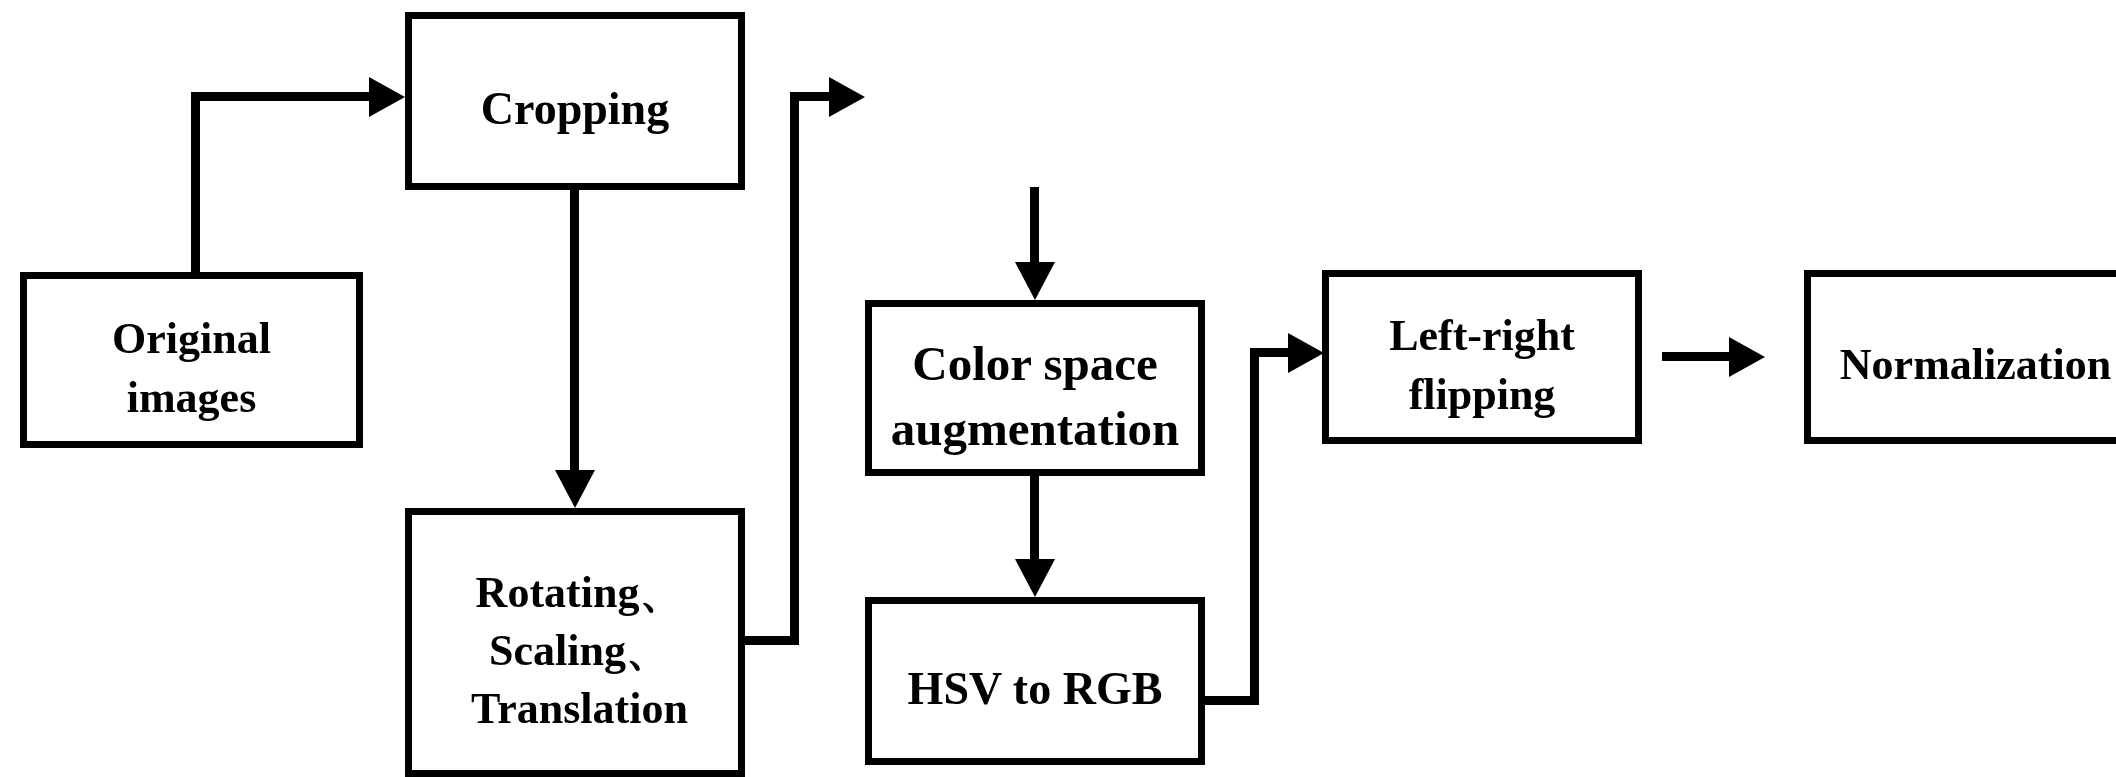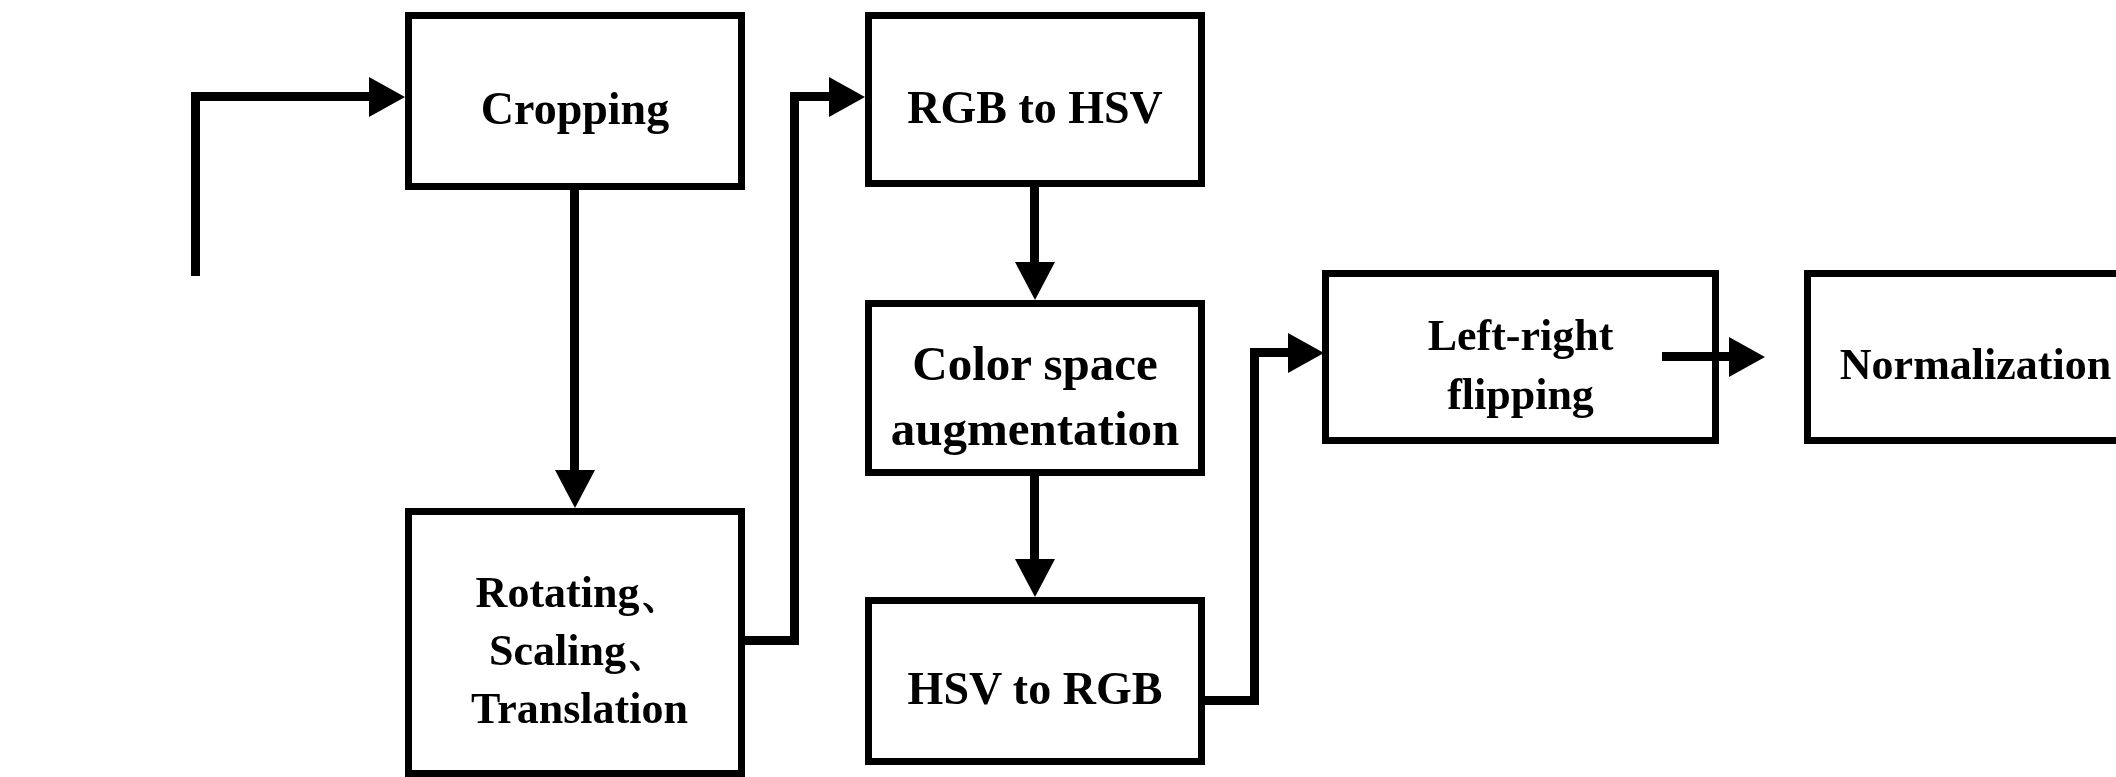--- a/index.html
+++ b/index.html
@@ -62,45 +62,46 @@
     border-left: 20px solid transparent;
     border-right: 20px solid transparent;
     border-top: 38px solid #000000;
   }
 </style>
 </head>
 <body>
 
 <div id="canvas">
 
+  <div class="node" style="left:20px; top:272px; width:343px; height:176px;">
+    <span class="node-label fs-med">Original
+images</span>
+  </div>
 
   <div class="node" style="left:405px; top:12px; width:340px; height:178px;">
     <span class="node-label fs-big">Cropping</span>
   </div>
 
   <div class="node" style="left:405px; top:508px; width:340px; height:269px;padding-left:9px;">
     <span class="node-label fs-med">Rotating、
 Scaling、
 Translation</span>
   </div>
 
-  <div class="node" style="left:865px; top:12px; width:340px; height:175px;">
-    <span class="node-label fs-big">RGB to HSV</span>
-  </div>
 
   <div class="node" style="left:865px; top:300px; width:340px; height:176px;">
     <span class="node-label fs-small">Color space
 augmentation</span>
   </div>
 
   <div class="node" style="left:865px; top:597px; width:340px; height:168px;">
     <span class="node-label fs-big">HSV to RGB</span>
   </div>
 
-  <div class="node" style="left:1322px; top:270px; width:397px; height:174px;">
+  <div class="node" style="left:1322px; top:270px; width:320px; height:174px;">
     <span class="node-label fs-med">Left-right
 flipping</span>
   </div>
 
   <div class="node" style="left:1804px; top:270px; width:343px; height:174px;">
     <span class="node-label fs-med">Normalization</span>
   </div>
 
   <div class="edge-v" style="left:191px; top:92px; height:184px;"></div>
   <div class="edge-h" style="left:191px; top:92px; width:180px;"></div>

